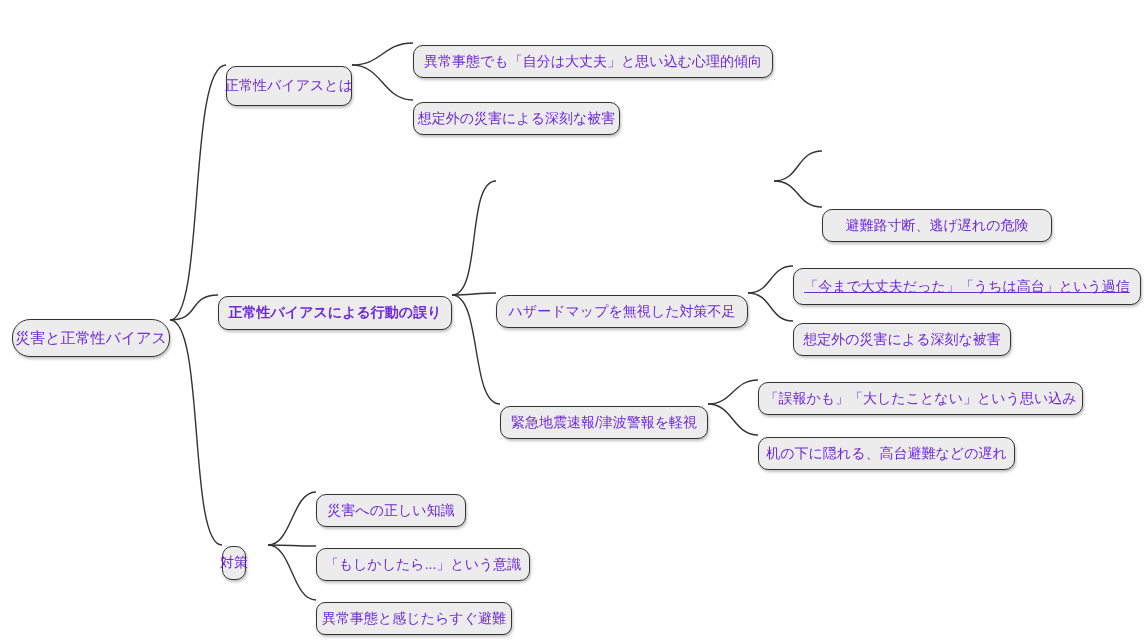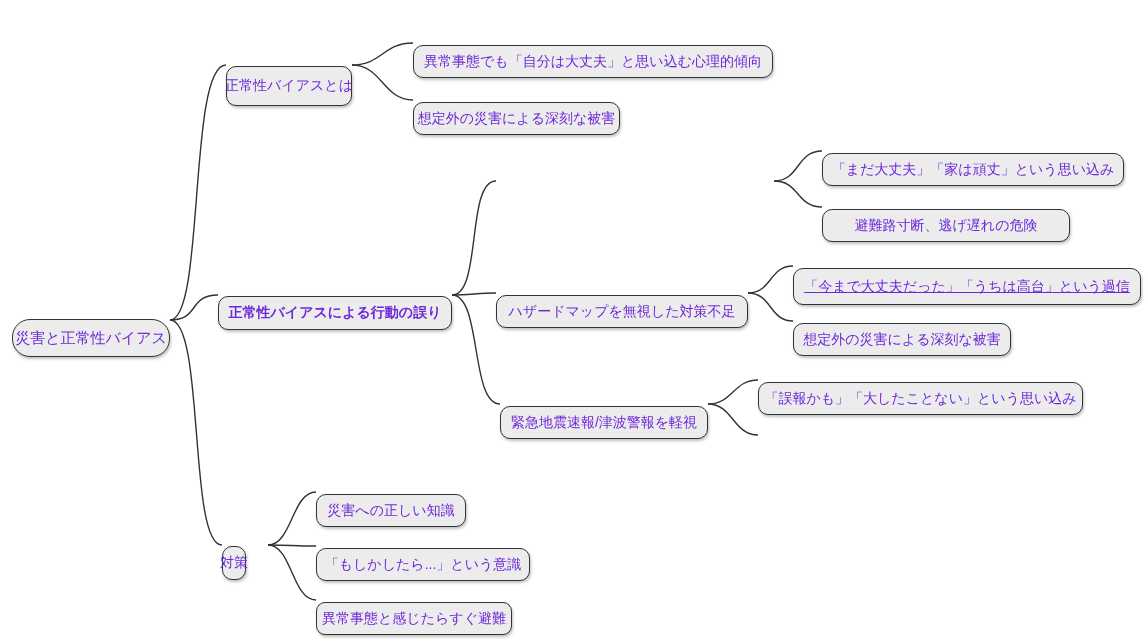--- a/index.html
+++ b/index.html
@@ -78,28 +78,28 @@
 
   <div class="node root" style="left:12px; top:301px; width:158px; height:38px;border-radius:18px;">災害と正常性バイアス</div>
 
   <div class="node" style="left:226px; top:48px; width:126px; height:40px;">正常性バイアスとは</div>
   <div class="node" style="left:218px; top:278px; width:234px; height:34px;font-weight:bold;">正常性バイアスによる行動の誤り</div>
   <div class="node" style="left:222px; top:528px; width:24px; height:34px;">対策</div>
 
   <div class="node" style="left:413px; top:27px; width:360px; height:33px;">異常事態でも「自分は大丈夫」と思い込む心理的傾向</div>
   <div class="node" style="left:413px; top:84px; width:207px; height:33px;">想定外の災害による深刻な被害</div>
 
-  <div class="node" style="left:496px; top:277px; width:252px; height:33px;">ハザードマップを無視した対策不足</div>
+  <div class="node" style="left:496px; top:277px; width:252px; height:33px;border-radius:12px;">ハザードマップを無視した対策不足</div>
   <div class="node" style="left:500px; top:388px; width:208px; height:33px;">緊急地震速報/津波警報を軽視</div>
 
-  <div class="node" style="left:822px; top:135px; width:302px; height:33px;">「まだ大丈夫」「家は頑丈」という思い込み</div>
-  <div class="node" style="left:822px; top:191px; width:248px; height:33px;">避難路寸断、逃げ遅れの危険</div>
+  <div class="node" style="left:822px; top:191px; width:230px; height:33px;">避難路寸断、逃げ遅れの危険</div>
 
   <div class="node" style="left:793px; top:250px; width:348px; height:37px;text-decoration:underline;">「今まで大丈夫だった」「うちは高台」という過信</div>
   <div class="node" style="left:793px; top:305px; width:218px; height:33px;">想定外の災害による深刻な被害</div>
 
   <div class="node" style="left:758px; top:364px; width:325px; height:33px;">「誤報かも」「大したことない」という思い込み</div>
+  <div class="node" style="left:758px; top:419px; width:257px; height:33px;">机の下に隠れる、高台避難などの遅れ</div>
 
   <div class="node" style="left:316px; top:476px; width:150px; height:33px;">災害への正しい知識</div>
   <div class="node" style="left:316px; top:530px; width:214px; height:33px;">「もしかしたら...」という意識</div>
   <div class="node" style="left:316px; top:584px; width:196px; height:33px;border-radius:9px;">異常事態と感じたらすぐ避難</div>
 
 </div>
 
 </body></html>

